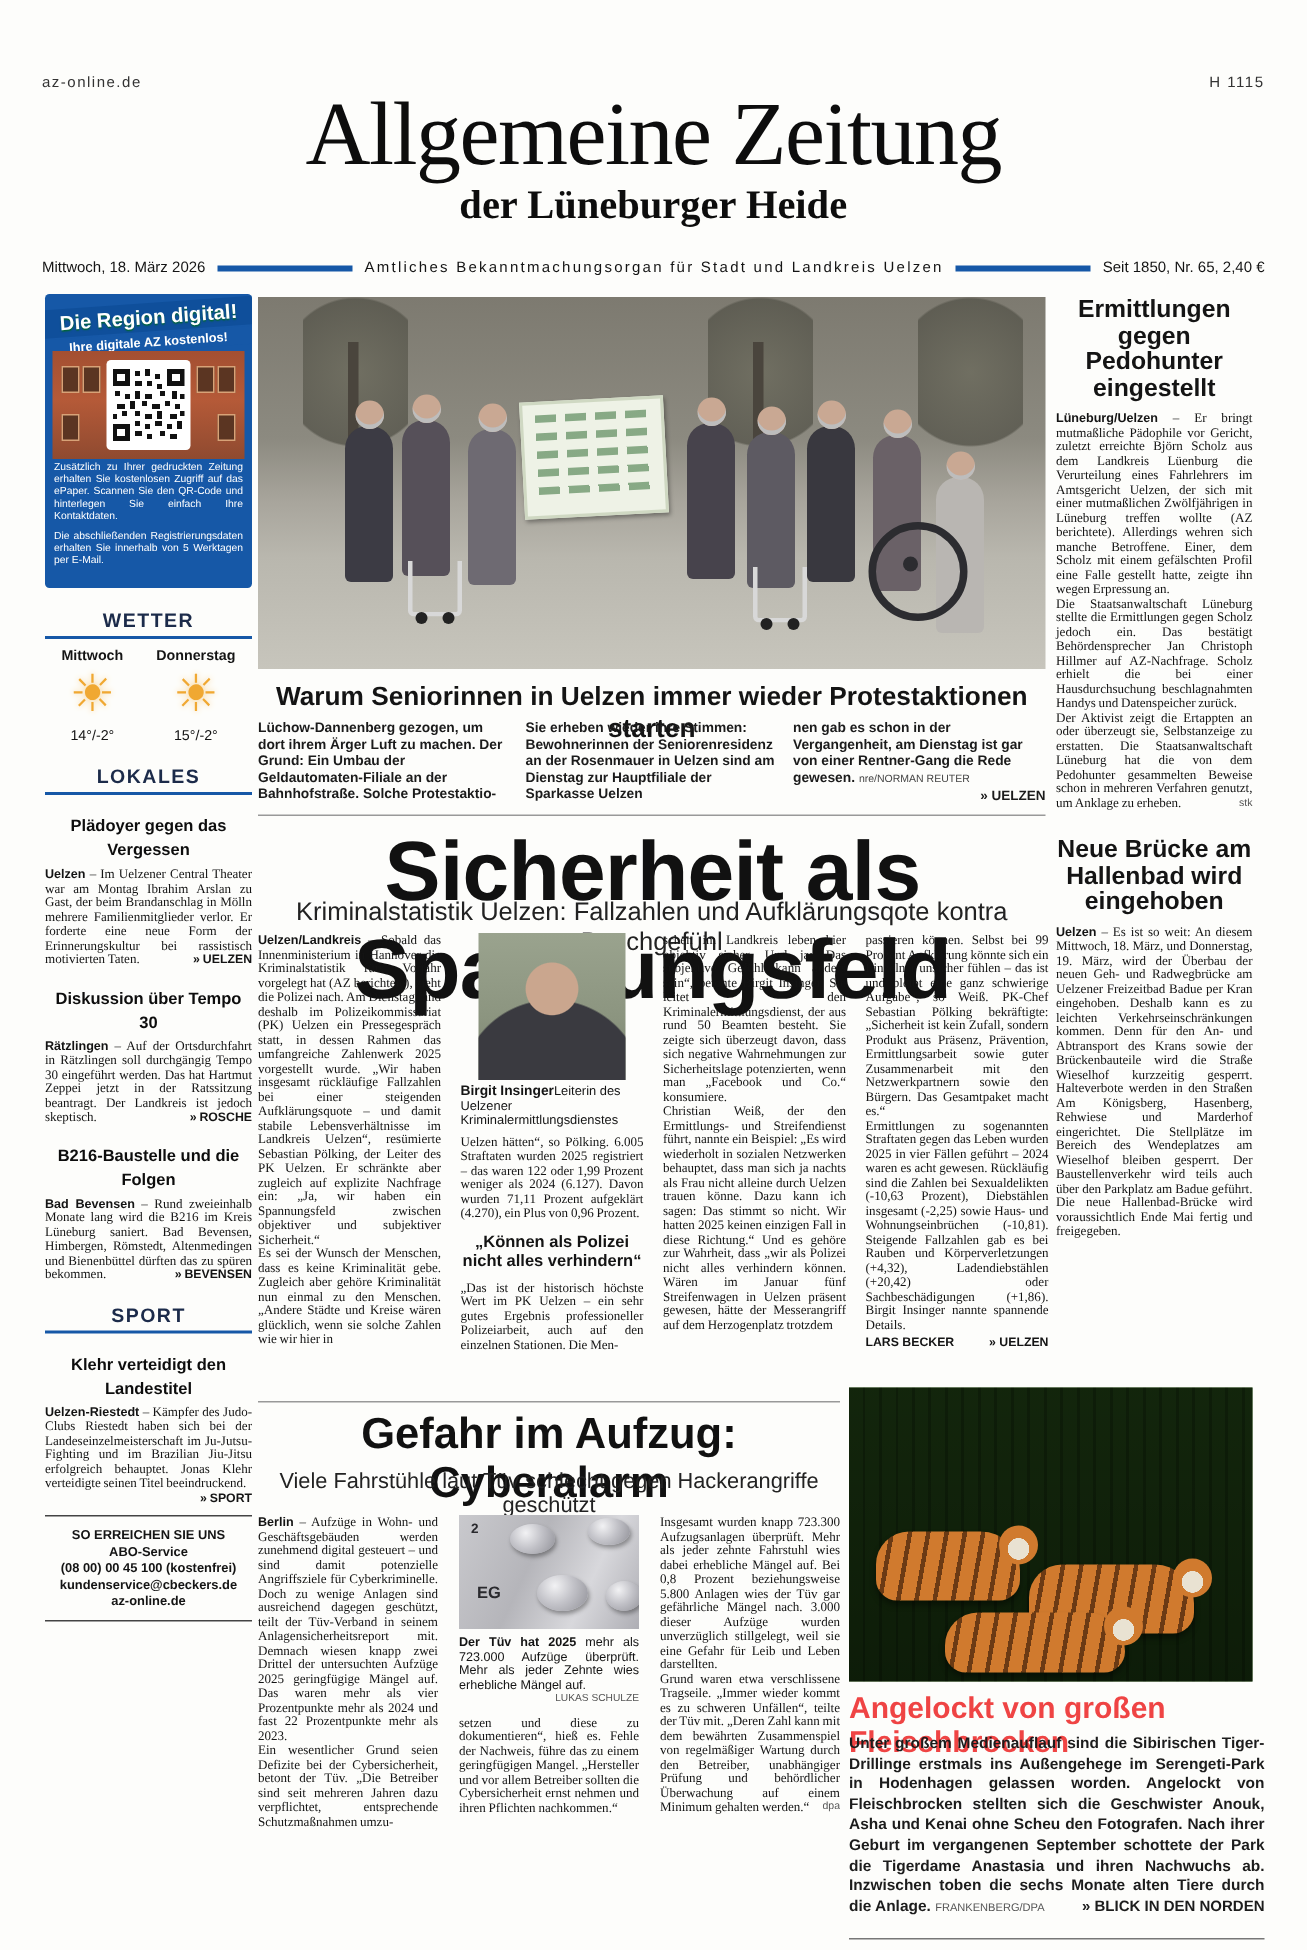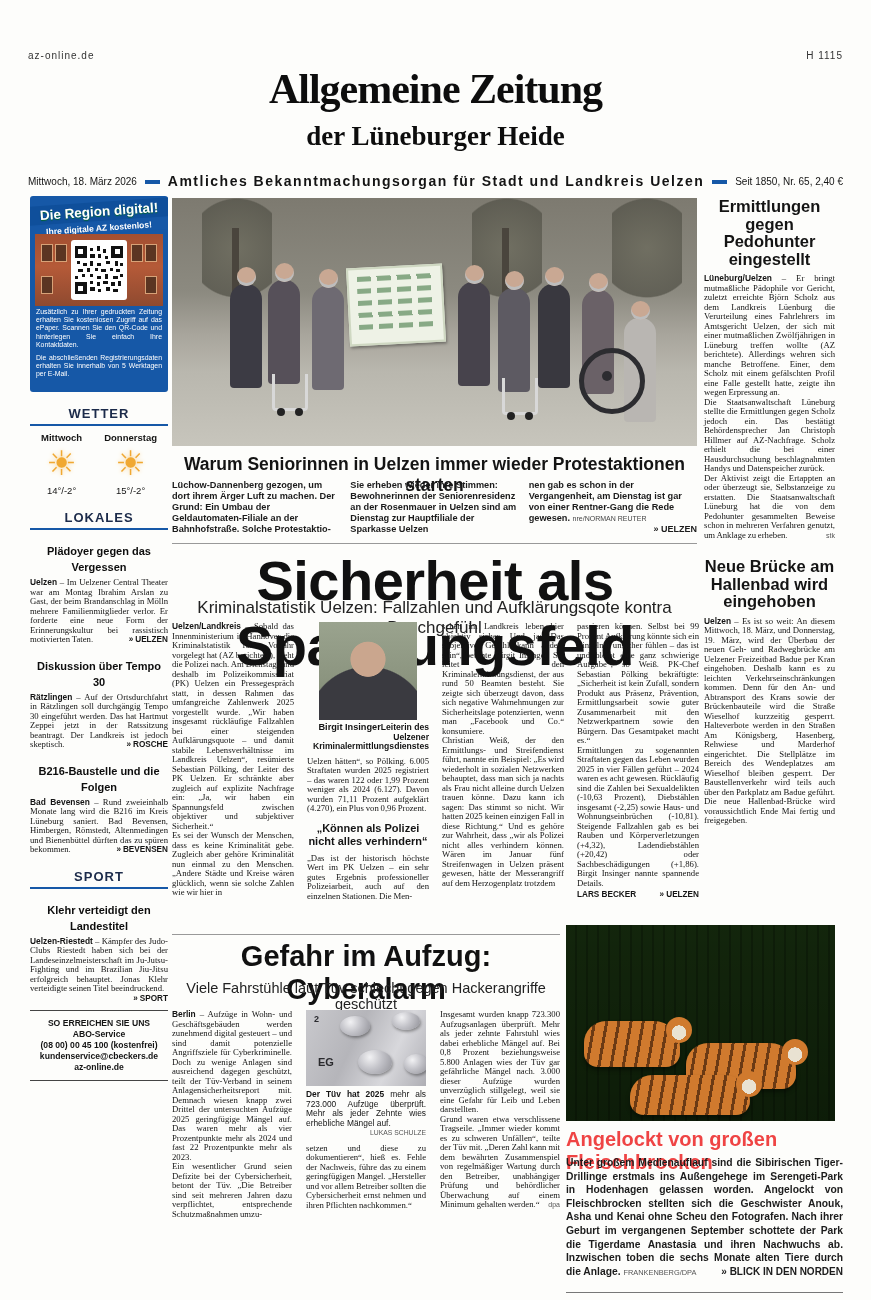--- a/index.html
+++ b/index.html
@@ -2,25 +2,25 @@
 <html lang="de"><head>
 <meta charset="utf-8">
 <style>
   html,body{margin:0;padding:0;background:#e8e8e8;}
   .page{position:relative;width:871px;height:1300px;background:#fdfdfb;margin:0 auto;overflow:hidden;
         font-family:"Liberation Sans",sans-serif;color:#141414;}
   
   .topmeta{position:absolute;top:50px;left:28px;right:28px;display:flex;justify-content:space-between;
            font-size:10px;letter-spacing:1px;color:#333;}
   .masthead{position:absolute;top:58px;left:0;right:0;text-align:center;font-family:"Liberation Serif",serif;color:#0d0d0d;}
-  .masthead .t1{font-size:42px;font-weight:bold;letter-spacing:-1px;line-height:62px;}
+  .masthead .t1{font-size:60px;font-weight:normal;letter-spacing:-1px;line-height:62px;}
   .masthead .t2{font-size:27px;font-weight:bold;line-height:28px;margin-top:2px;}
   .daterow{position:absolute;top:168px;left:28px;right:28px;display:flex;align-items:center;gap:8px;font-size:10px;}
   .daterow .bar{flex:1;height:4px;background:#1658a7;margin-top:6px;}
-  .daterow .organ{font-weight:bold;letter-spacing:1.5px;font-size:14px;margin-top:5px;}
+  .daterow .organ{font-weight:normal;letter-spacing:1.5px;font-size:10px;margin-top:5px;}
   .daterow .dt,.daterow .iss{white-space:nowrap;margin-top:5px;}
   .bodytxt{font-family:"Liberation Serif",serif;font-size:8.7px;line-height:9.5px;text-align:justify;
            hyphens:auto;-webkit-hyphens:auto;word-spacing:-0.3px;}
   .pre{white-space:pre-line;}
   .dl{font-family:"Liberation Sans",sans-serif;font-weight:bold;font-size:8.4px;}
   .kick{font-family:"Liberation Sans",sans-serif;font-weight:bold;font-size:8.2px;float:right;}
   .sig{font-size:7px;color:#555;float:right;font-family:"Liberation Sans",sans-serif;}
   
   .sidebar{position:absolute;left:30px;top:196px;width:138px;}
   .promo{position:relative;width:138px;height:196px;background:#1658a7;border-radius:3px;overflow:hidden;color:#fff;}
@@ -78,21 +78,21 @@
   .lead-kick{display:block;text-align:right;font-size:9px;}
   
   .bigrule{position:absolute;left:172px;top:543px;width:525px;height:1px;background:#999;}
   .crimehead{position:absolute;left:150px;top:548px;width:570px;text-align:center;font-weight:bold;font-size:56px;letter-spacing:-0.5px;color:#111;}
   .crimesub{position:absolute;left:172px;top:598px;width:525px;text-align:center;font-size:17px;color:#222;}
   .bcol{position:absolute;top:622px;width:122px;height:306px;overflow:hidden;}
   .portrait{width:98px;height:98px;margin:0 auto;background:
             radial-gradient(circle at 50% 38%, #caa68e 0 22%, transparent 23%),
             radial-gradient(circle at 50% 108%, #3a3a40 0 52%, transparent 53%),
             linear-gradient(180deg,#9aa38e 0%,#8b947f 60%,#76806c 100%);}
-  .pname{text-align:right;font-size:8.6px;line-height:9.6px;margin:3px 0 5px 0;font-weight:bold;}
+  .pname{text-align:left;font-size:8.6px;line-height:9.6px;margin:3px 0 5px 0;}
   .pname b{font-size:9.2px;}
   .crosshead{text-align:center;font-weight:bold;font-size:11px;line-height:13px;margin:8px 0 6px 0;font-family:"Liberation Sans",sans-serif;}
   .bylinerow{display:flex;justify-content:space-between;font-weight:bold;font-size:8.2px;margin-top:2px;font-family:"Liberation Sans",sans-serif;}
   
   .rightcol{position:absolute;left:704px;top:198px;width:131px;}
   .rart h2{margin:0 0 6px 0;text-align:center;font-size:16.5px;line-height:17.5px;font-weight:bold;}
   .rart p{margin:0;}
   .rart{margin-bottom:18px;}
   
   .midrule{position:absolute;left:172px;top:934px;width:388px;height:1px;background:#999;}

